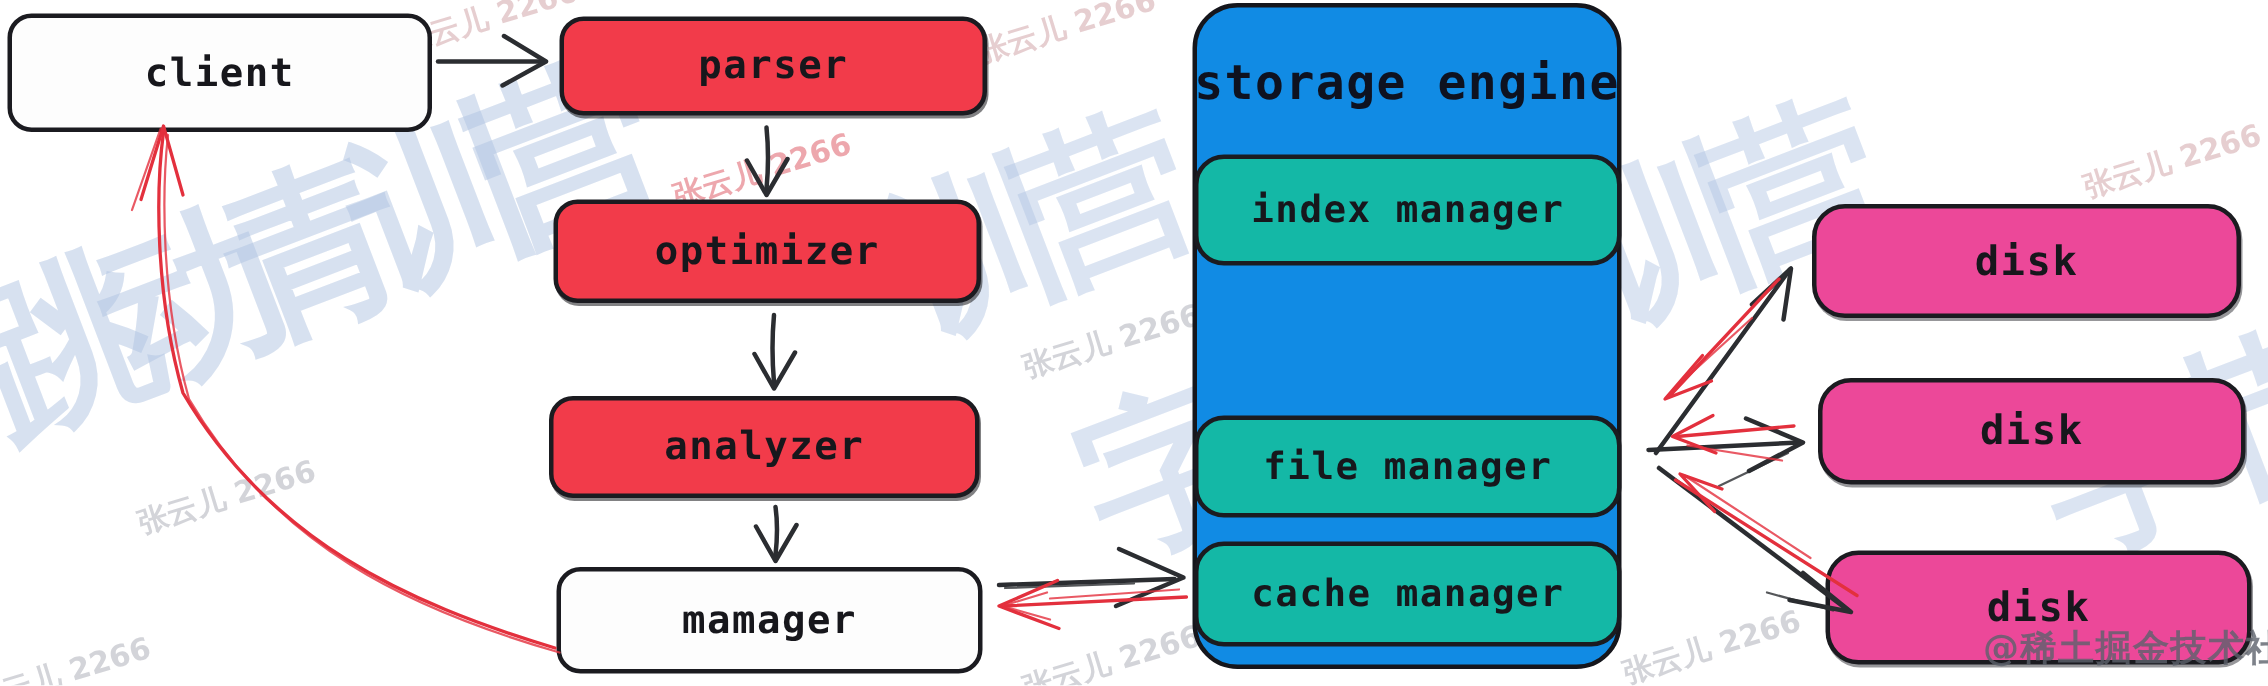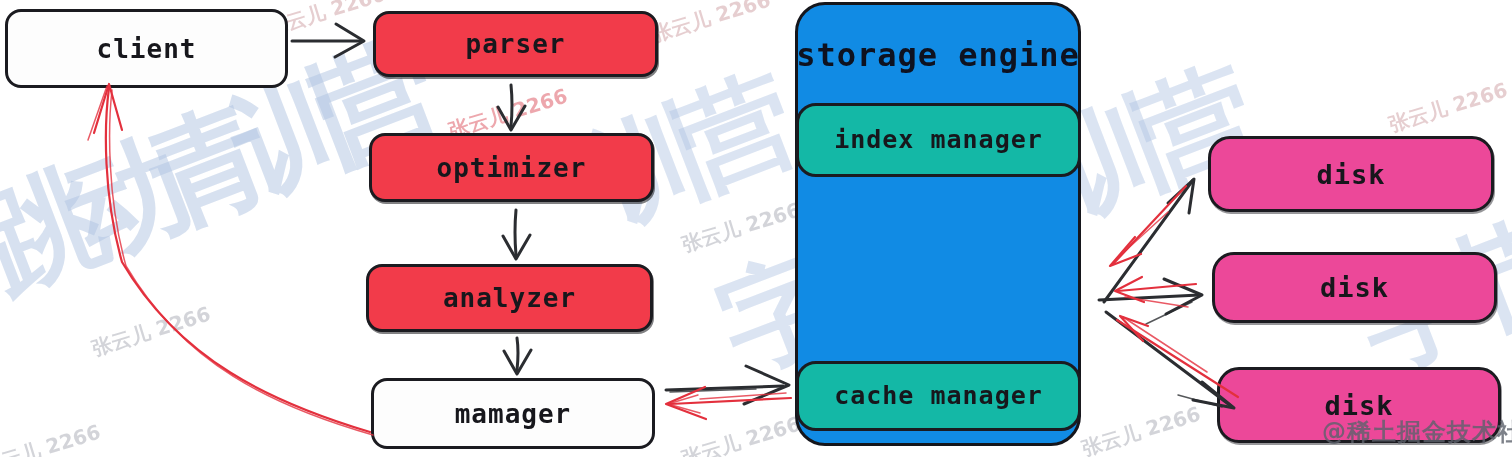--- a/index.html
+++ b/index.html
@@ -68,20 +68,21 @@
 
   <div id="storage"></div>
   <div id="storage-title">storage engine</div>
 
   <div class="node white" id="client">client</div>
   <div class="node red" id="parser">parser</div>
   <div class="node red" id="optimizer">optimizer</div>
   <div class="node red" id="analyzer">analyzer</div>
   <div class="node white" id="executor">mamager</div>
   <div class="node teal" id="index-mgr">index manager</div>
+  <div class="node teal" id="file-mgr">file manager</div>
   <div class="node teal" id="cache-mgr">cache manager</div>
   <div class="node gray" id="disk1">disk</div>
   <div class="node gray" id="disk2">disk</div>
   <div class="node gray" id="disk3">disk</div>
 
   <div class="wm wm-community" style="left:1322px;top:416px;">@稀土掘金技术社区</div>
 
   <svg class="arrows" width="1512" height="457" viewBox="0 0 1512 457">
 
     <g>

